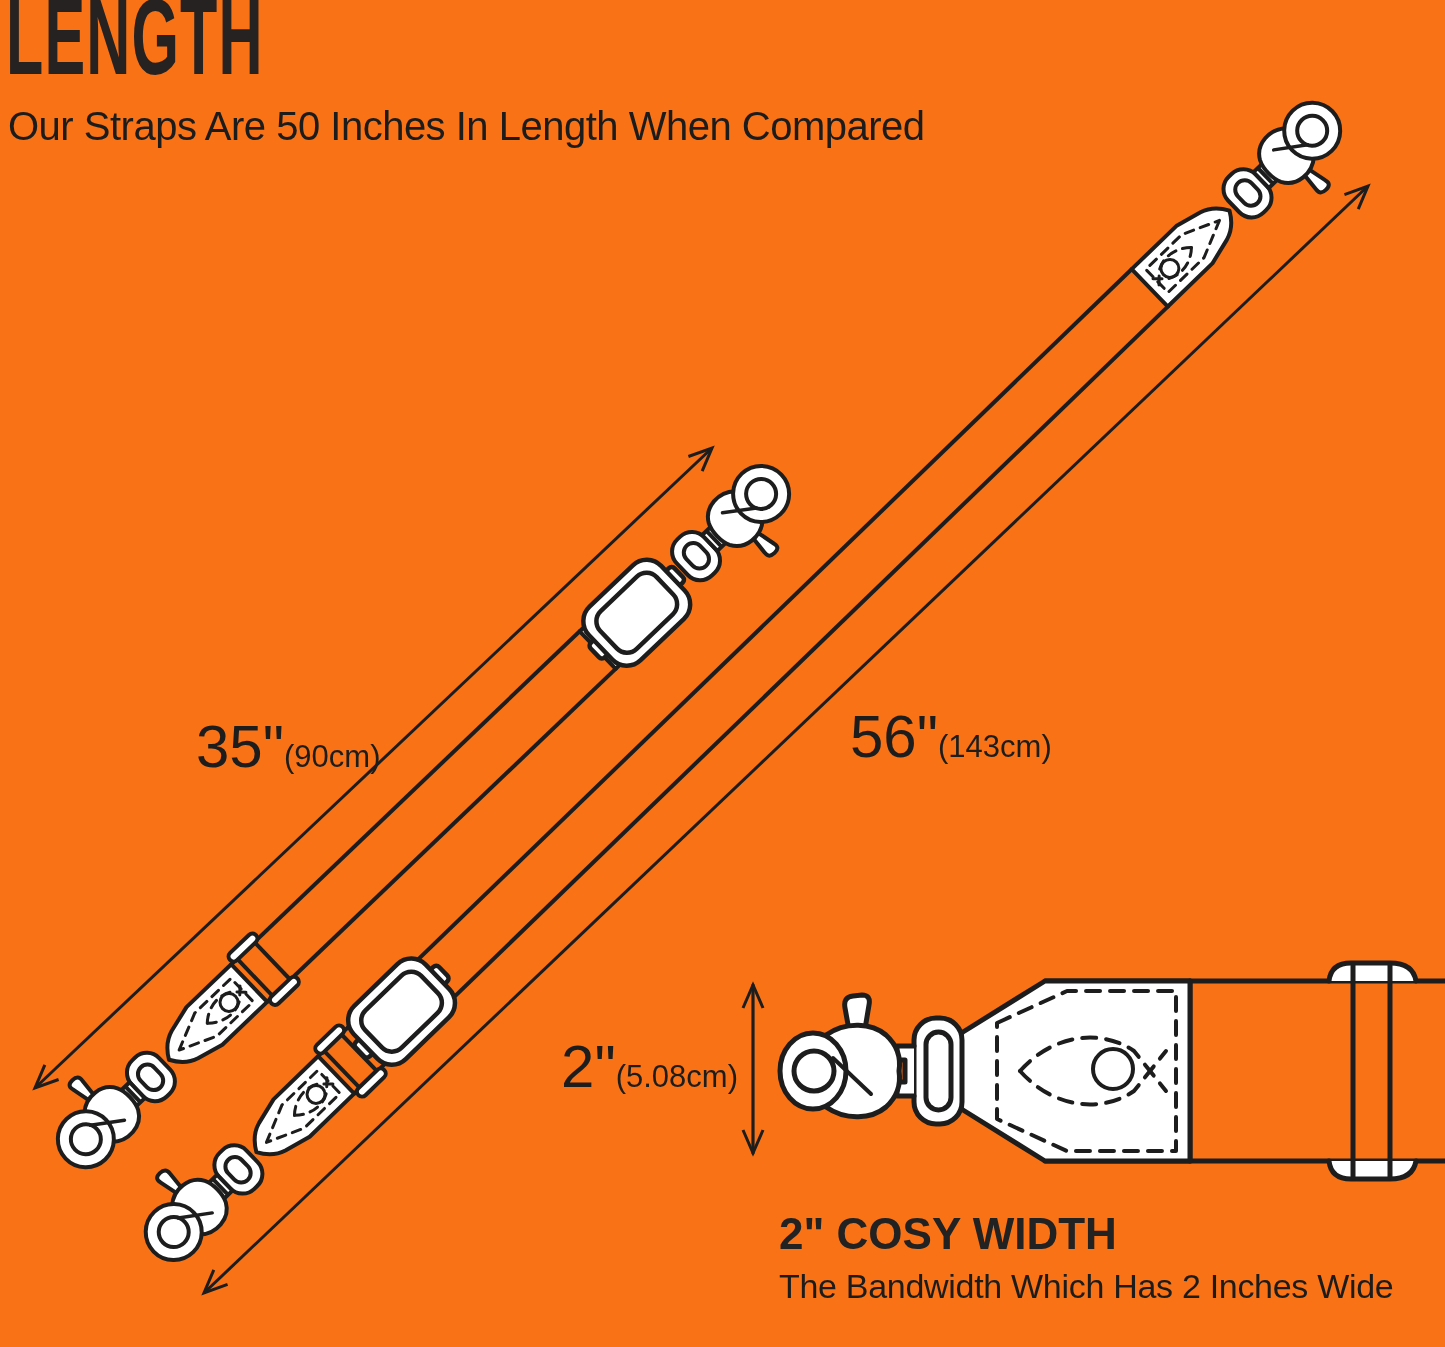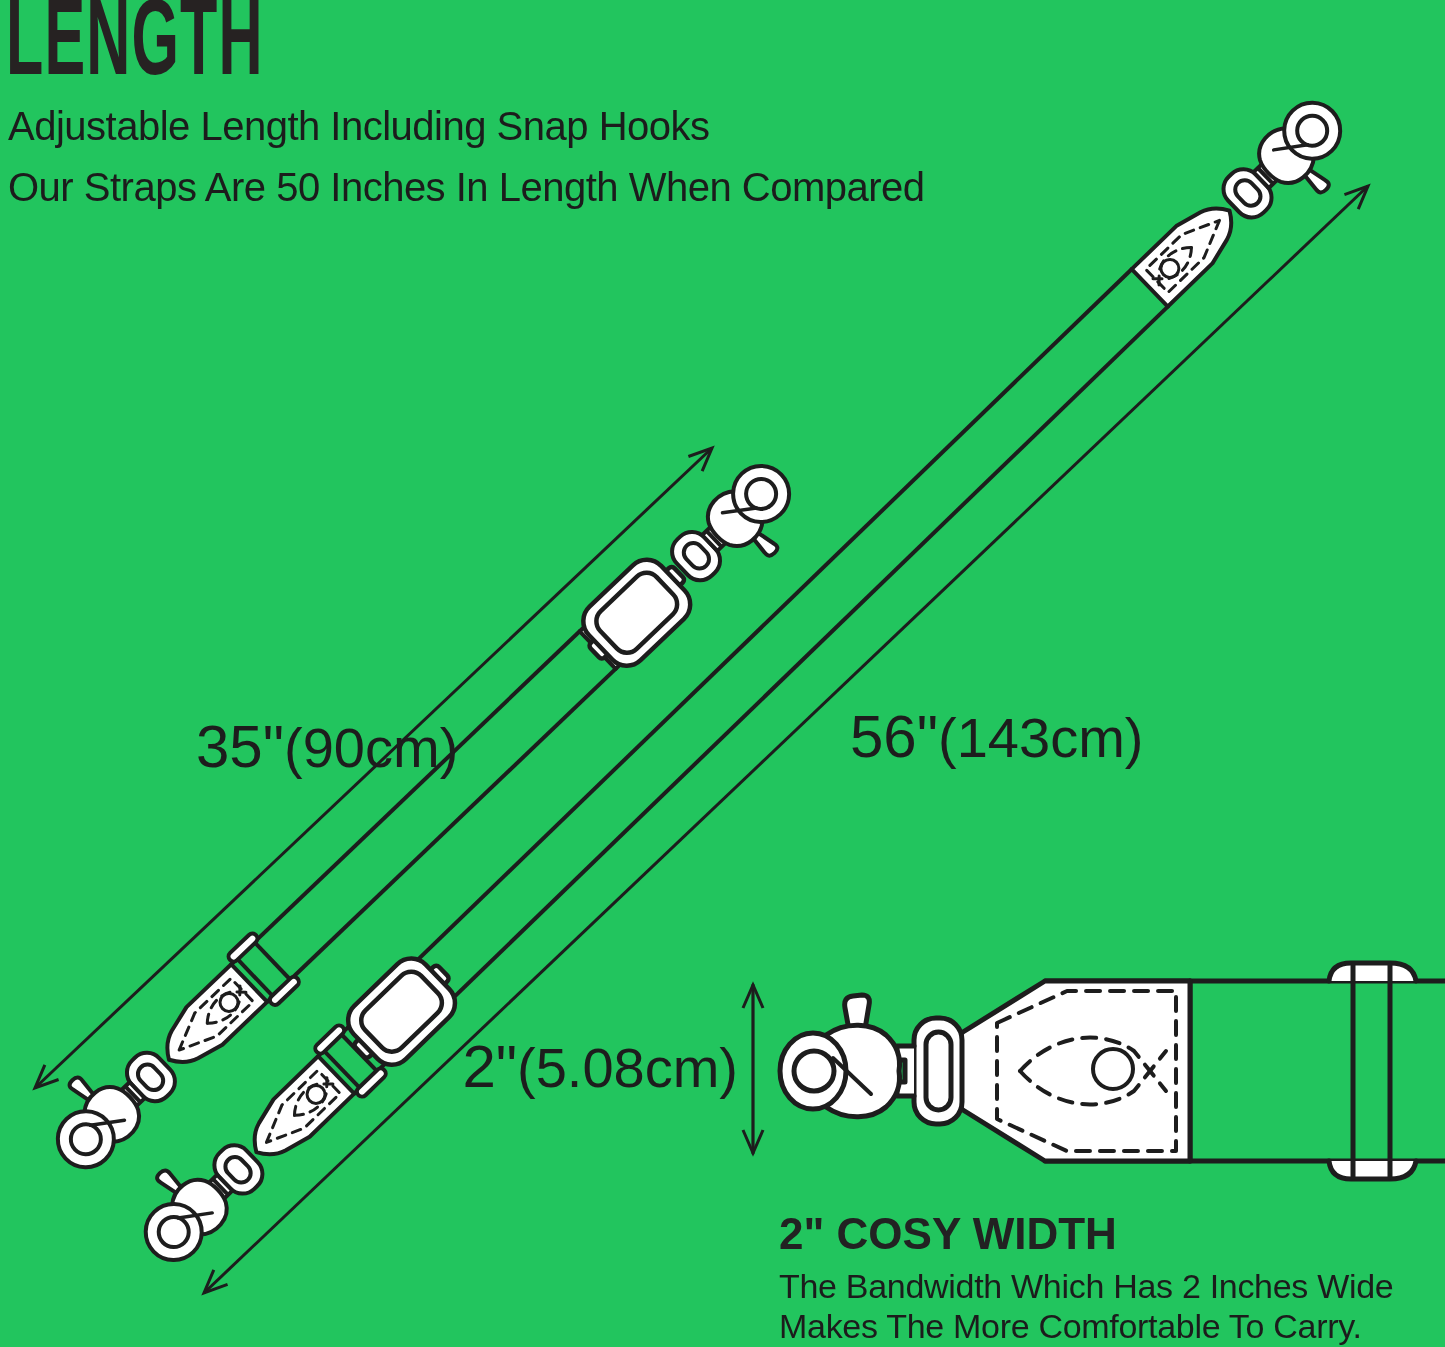--- a/index.html
+++ b/index.html
@@ -1,25 +1,25 @@
 <!DOCTYPE html>
 <html><head>
 <meta charset="utf-8">
 <style>
   html,body{margin:0;padding:0;background:#fff;}
-  #stage{position:relative;width:1445px;height:1347px;background:#22c55e;overflow:hidden;
+  #stage{position:relative;width:1445px;height:1347px;background:#f97316;overflow:hidden;
          font-family:"Liberation Sans","DejaVu Sans",sans-serif;color:#1d1d1d;}
   #art{position:absolute;left:0;top:0;}
   .abs{position:absolute;white-space:nowrap;}
   .title{left:6px;top:-16px;font-size:107px;font-weight:bold;line-height:1;
          letter-spacing:2px;transform:scaleX(0.57);transform-origin:left top;color:#262222;}
   .subtitle{left:8px;top:96px;font-size:40px;line-height:61px;letter-spacing:-0.5px;color:#1c1c1c;}
   .dim-label{display:flex;align-items:baseline;color:#1d1d1d;}
   .dim-big{font-size:60px;}
-  .dim-small{font-size:56px;}
+  .dim-small{font-size:31px;}
   .lbl-35{left:196px;top:712px;}
   .lbl-56{left:850px;top:702px;}
   .lbl-2{left:526px;top:1032px;width:212px;justify-content:flex-end;}
   .cosy-title{left:779px;top:1212px;font-size:44px;font-weight:bold;line-height:1;color:#222;}
   .cosy-body{left:779px;top:1266px;font-size:34px;line-height:40px;letter-spacing:-0.3px;color:#1c1c1c;}
 </style>
 </head>
 <body>
 
 <div id="stage">
@@ -120,21 +120,20 @@
         <ellipse cx="813" cy="1071" rx="33" ry="38" fill="#fff"></ellipse>
         <circle cx="814" cy="1071" r="20" fill="#fff"></circle>
         <path d="M833,1058 L871,1094" stroke-width="4"></path>
       </g>
     </g>
   </svg>
 
   <div class="abs title">LENGTH</div>
 
   <div class="abs subtitle">
-    <div>Adjustable Length Including Snap Hooks</div>
     <div>Our Straps Are 50 Inches In Length When Compared</div>
   </div>
 
   <div class="abs dim-label lbl-35">
     <span class="dim-big">35"</span>
     <span class="dim-small">(90cm)</span>
   </div>
 
   <div class="abs dim-label lbl-56">
     <span class="dim-big">56"</span>
@@ -143,16 +142,15 @@
 
   <div class="abs dim-label lbl-2">
     <span class="dim-big">2"</span>
     <span class="dim-small">(5.08cm)</span>
   </div>
 
   <div class="abs cosy-title">2" COSY WIDTH</div>
 
   <div class="abs cosy-body">
     <div>The Bandwidth Which Has 2 Inches Wide</div>
-    <div>Makes The More Comfortable To Carry.</div>
   </div>
 
 </div>
 
 </body></html>

